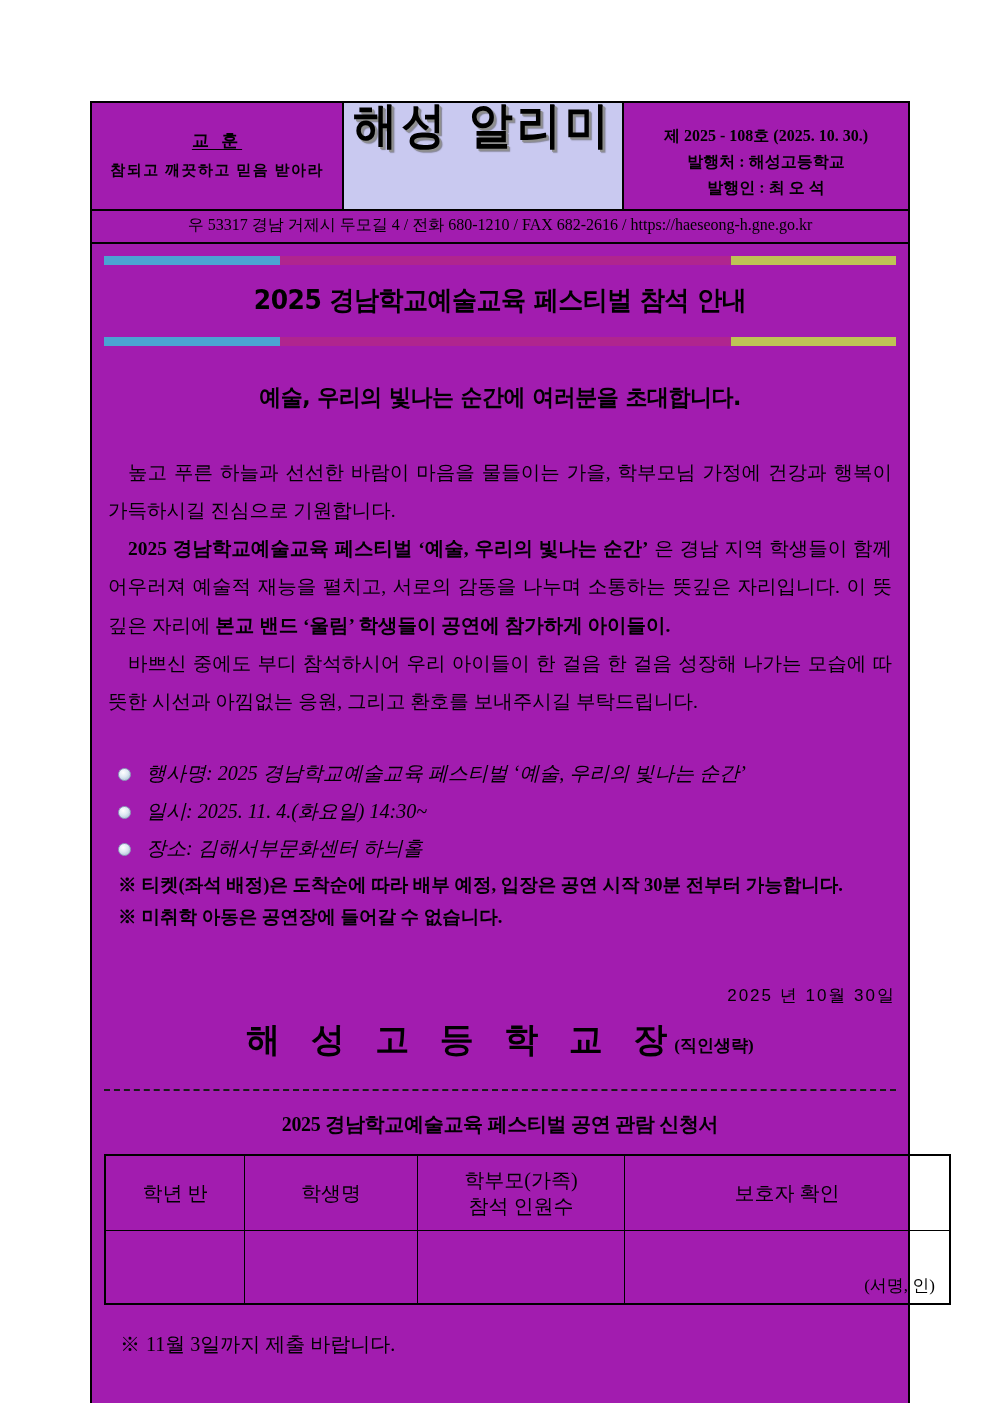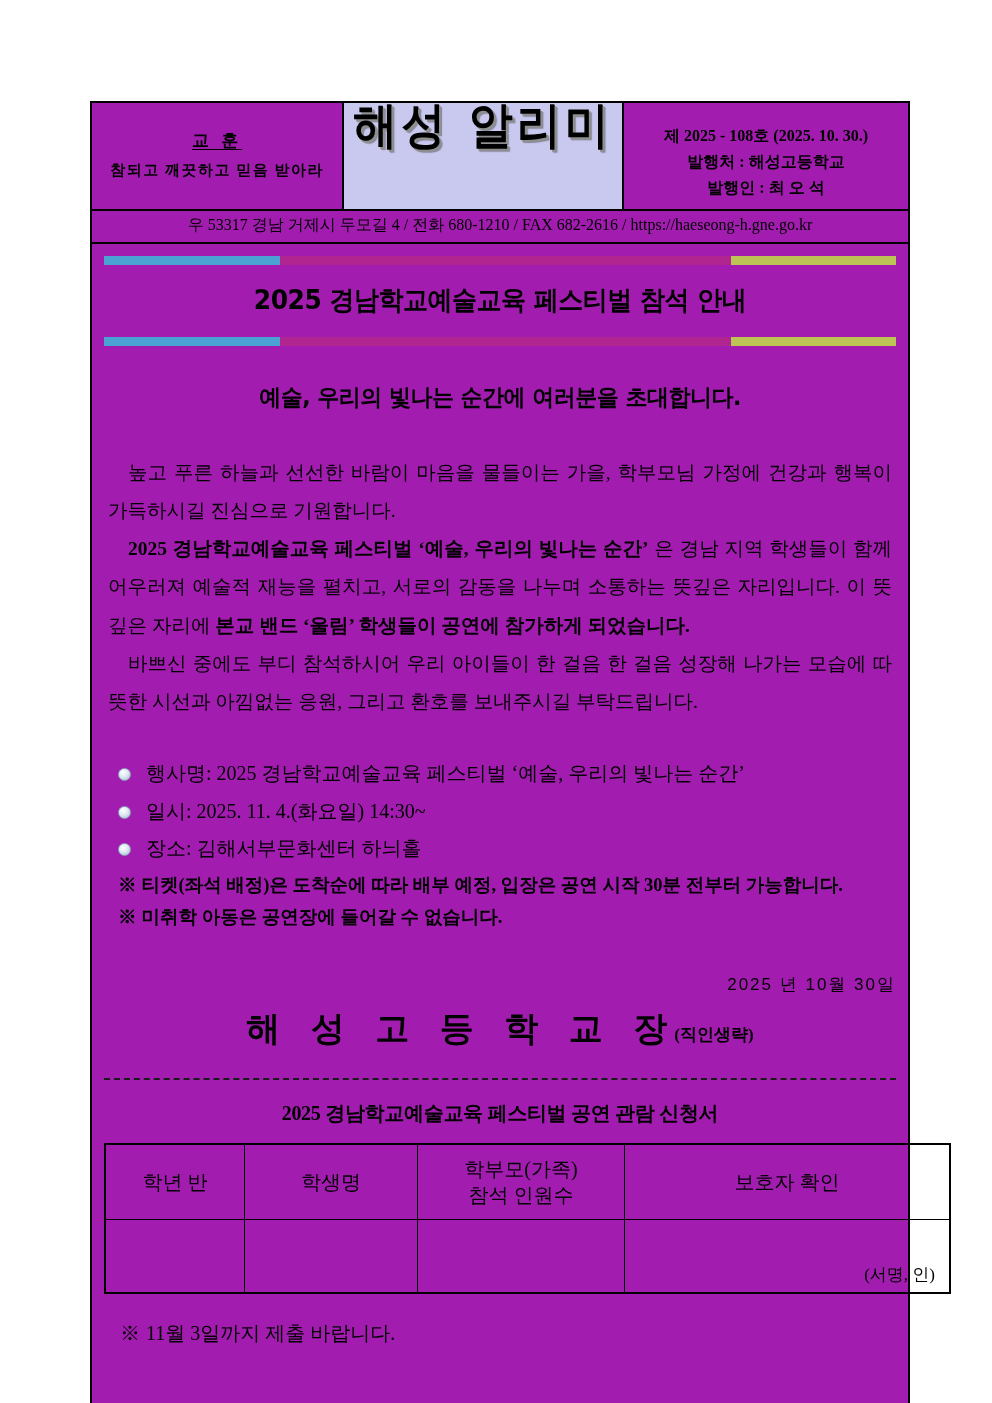--- a/index.html
+++ b/index.html
@@ -164,35 +164,36 @@
     padding: 0 4px 0 14px;
     list-style: none;
   }
   .bullets li {
     font-family: "Liberation Serif", serif;
     font-size: 20px;
     line-height: 1.88;
     position: relative;
     padding-left: 28px;
     white-space: nowrap;
+    font-style: italic;
   }
   .bullets li .bullet-mark {
     position: absolute;
     left: 0;
     top: 13px;
     width: 13px;
     height: 13px;
     border-radius: 50%;
     background: radial-gradient(circle at 38% 32%, #ffffff 0%, #dfe9f3 45%, #9fb6cb 100%);
     border: 1px solid #8ea6bd;
     box-sizing: border-box;
   }
 
   .notes {
-    margin: 2px 0 5px;
+    margin: 2px 0 16px;
     padding: 0 4px 0 14px;
   }
   .notes p {
     font-family: "Liberation Serif", serif;
     font-weight: bold;
     font-size: 18.5px;
     line-height: 1.72;
     margin: 0;
     white-space: nowrap;
   }
@@ -316,21 +317,21 @@
     <div class="rule lower">
       <div class="seg-blue" style="background: rgb(75, 163, 211);"></div>
       <div class="seg-mag" style="background: rgb(176, 37, 143);"></div>
       <div class="seg-olive" style="background: rgb(190, 195, 85);"></div>
     </div>
 
     <div class="subhead">예술, 우리의 빛나는 순간에 여러분을 초대합니다.</div>
 
     <p class="para first">높고 푸른 하늘과 선선한 바람이 마음을 물들이는 가을, 학부모님 가정에 건강과 행복이 가득하시길 진심으로 기원합니다.</p>
 
-    <p class="para"><b>2025 경남학교예술교육 페스티벌 ‘예술, 우리의 빛나는 순간’</b><span> 은 경남 지역 학생들이 함께 어우러져 예술적 재능을 펼치고, 서로의 감동을 나누며 소통하는 뜻깊은 자리입니다. 이 뜻깊은 자리에 </span><b>본교 밴드 ‘울림’ 학생들이 공연에 참가하게 되었습니다.</b></p>
+    <p class="para"><b>2025 경남학교예술교육 페스티벌 ‘예술, 우리의 빛나는 순간’</b><span> 은 경남 지역 학생들이 함께 어우러져 예술적 재능을 펼치고, 서로의 감동을 나누며 소통하는 뜻깊은 자리입니다. 이 뜻깊은 자리에 </span><b>본교 밴드 ‘울림’ 학생들이 공연에 참가하게 아이들이.</b></p>
 
     <p class="para">바쁘신 중에도 부디 참석하시어 우리 아이들이 한 걸음 한 걸음 성장해 나가는 모습에 따뜻한 시선과 아낌없는 응원, 그리고 환호를 보내주시길 부탁드립니다.</p>
 
     <ul class="bullets">
       <li>
         <span class="bullet-mark"></span><span>행사명</span><span>: </span><span>2025 경남학교예술교육 페스티벌 ‘예술, 우리의 빛나는 순간’</span>
       </li>
       <li>
         <span class="bullet-mark"></span><span>일시</span><span>: </span><span>2025. 11. 4.(화요일) 14:30~</span>
       </li>

